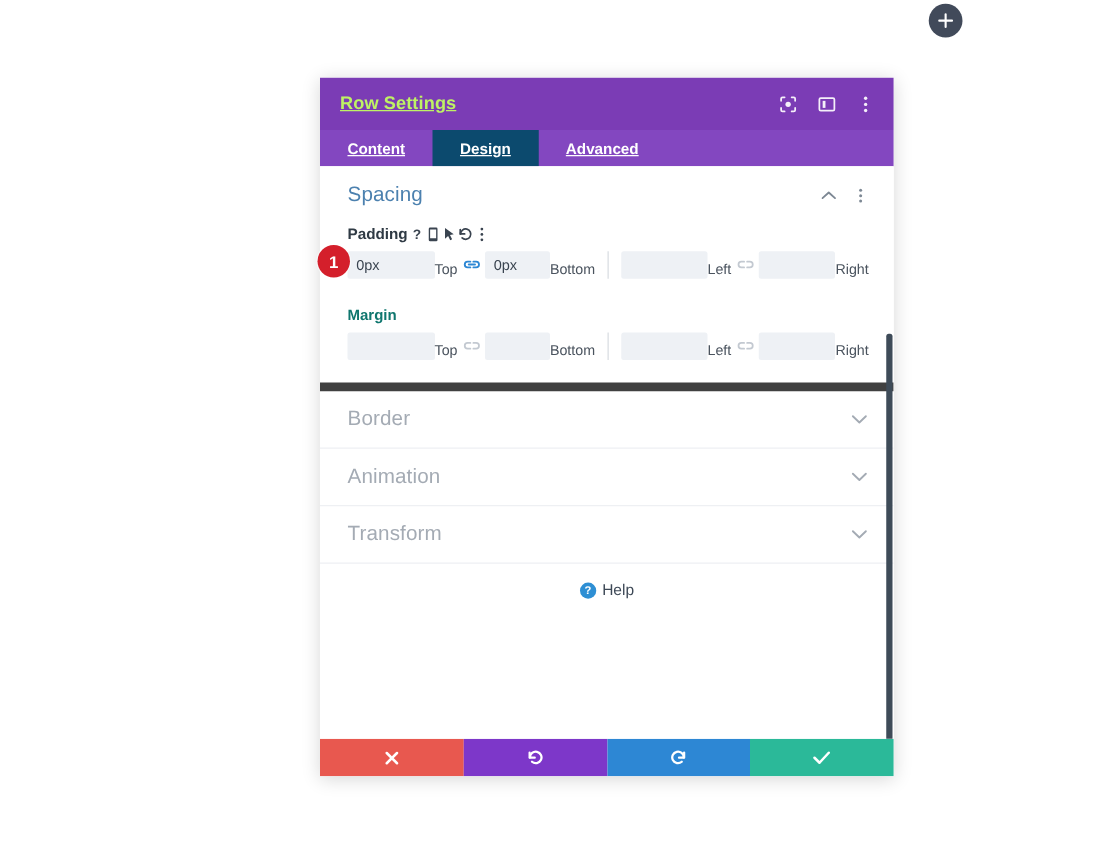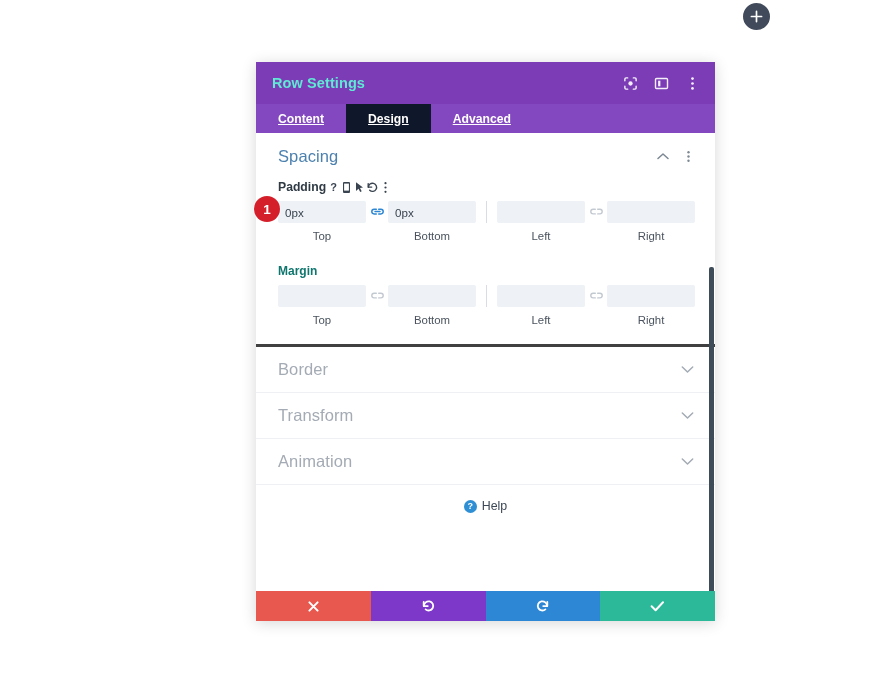--- a/index.html
+++ b/index.html
@@ -52,25 +52,26 @@
   .modal-header {
     height: 42px;
     background: #7f3dbd;
     background: #7b3cb5;
     display: flex;
     align-items: center;
     padding: 0 14px 0 16px;
     flex: 0 0 auto;
   }
   .modal-title {
-    color: #5eead4;
+    color: #bef264;
     font-size: 14.5px;
     font-weight: bold;
     letter-spacing: .1px;
     flex: 1 1 auto;
+    text-decoration: underline;
   }
   .hdr-icons { display: flex; align-items: center; gap: 13px; }
   .hdr-icon {
     width: 18px; height: 18px;
     display: flex; align-items: center; justify-content: center;
     cursor: pointer;
     opacity: .92;
   }
 
   
@@ -86,21 +87,21 @@
     align-items: center;
     justify-content: center;
     padding: 0 22px;
     color: #ffffff;
     font-size: 12.2px;
     font-weight: bold;
     cursor: pointer;
     white-space: nowrap;
     text-decoration: underline;
   }
-  .tab.active { background: #0f172a; }
+  .tab.active { background: #0c4a6e; }
 
   
   .modal-body {
     position: relative;
     flex: 1 1 auto;
     background: #ffffff;
     overflow: hidden;
   }
 
   .scroll-track {
@@ -117,21 +118,21 @@
     width: 5px;
     height: 366px;
     background: #3e4b58;
     border-radius: 2px;
     cursor: pointer;
   }
 
   
   .section-spacing {
     padding: 14px 20px 18px 22px;
-    border-bottom: 3px solid #404040;
+    border-bottom: 7px solid #404040;
   }
   .spacing-head {
     display: flex;
     align-items: center;
     margin-bottom: 14px;
   }
   .spacing-title {
     color: #4c81af;
     font-size: 16.5px;
     flex: 1 1 auto;
@@ -175,21 +176,21 @@
     width: 1px;
     align-self: stretch;
     height: 22px;
     background: #d9dde2;
     margin: 0 10px;
     flex: 0 0 auto;
   }
   .cell {
     flex: 1 1 0;
     display: flex;
-    flex-direction: column;
+    flex-direction: row;
     align-items: center;
     min-width: 0;
   }
   .cell-input {
     width: 100%;
     height: 22px;
     background: #eef1f5;
     border: none;
     border-radius: 2px;
     font-size: 11.6px;
@@ -484,29 +485,29 @@
 
       <div class="acc-row">
         <span class="acc-title">Border</span>
         <span class="acc-chev">
           <svg width="13" height="9" viewBox="0 0 13 9">
               <path d="M1.3 2L6.5 7l5.2-5" stroke="#a4abb4" stroke-width="1.5" fill="none" stroke-linecap="round" stroke-linejoin="round"></path>
             </svg>
         </span>
       </div>
       <div class="acc-row">
-        <span class="acc-title">Transform</span>
+        <span class="acc-title">Animation</span>
         <span class="acc-chev">
           <svg width="13" height="9" viewBox="0 0 13 9">
               <path d="M1.3 2L6.5 7l5.2-5" stroke="#a4abb4" stroke-width="1.5" fill="none" stroke-linecap="round" stroke-linejoin="round"></path>
             </svg>
         </span>
       </div>
       <div class="acc-row">
-        <span class="acc-title">Animation</span>
+        <span class="acc-title">Transform</span>
         <span class="acc-chev">
           <svg width="13" height="9" viewBox="0 0 13 9">
               <path d="M1.3 2L6.5 7l5.2-5" stroke="#a4abb4" stroke-width="1.5" fill="none" stroke-linecap="round" stroke-linejoin="round"></path>
             </svg>
         </span>
       </div>
 
       <div class="help-wrap">
         <span class="help-icon">?</span>
         <span class="help-text">Help</span>

